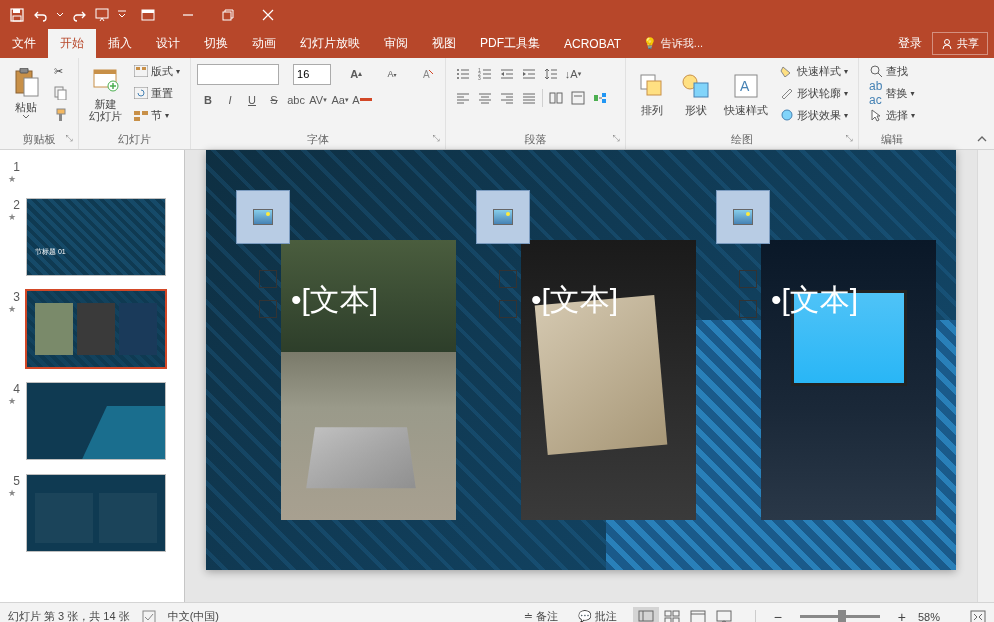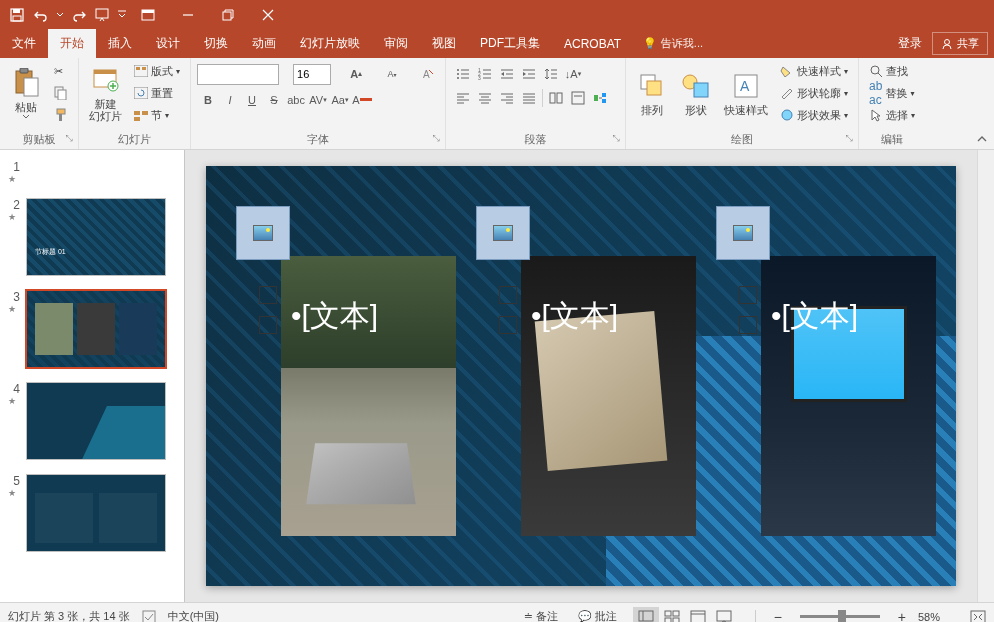--- a/index.html
+++ b/index.html
@@ -44,21 +44,21 @@
 .workspace { display: flex; height: 452px; background: #e6e6e6; }
 .thumb-panel { width: 185px; background: #fff; border-right: 1px solid #c6c6c6; overflow-y: auto; padding: 6px 0; }
 .thumb-item { display: flex; padding: 4px 8px 10px 8px; gap: 6px; }
 .thumb-num { font-size: 12px; color: #595959; width: 12px; text-align: right; }
 .thumb-star { font-size: 9px; color: #888; }
 .thumb-img { width: 140px; height: 78px; border: 1px solid #bfbfbf; background: #0f3a52; position: relative; overflow: hidden; }
 .thumb-item.active .thumb-img { outline: 2px solid #d24726; outline-offset: -1px; }
 .thumb-stripes { position: absolute; inset: 0; background: repeating-linear-gradient(45deg, #0f3a52 0 4px, #1a5578 4px 8px); }
 .thumb-content { position: absolute; inset: 0; }
 
-.slide-area { flex: 1; display: flex; align-items: center; justify-content: center; position: relative; background: #e6e6e6; }
+.slide-area { flex: 1; display: flex; justify-content: center; position: relative; background: #e6e6e6; }
 .scroll-v { width: 17px; background: #f0f0f0; border-left: 1px solid #dadada; }
 .slide { width: 750px; height: 420px; background: #0f3a52; box-shadow: 0 2px 8px rgba(0,0,0,0.3); position: relative; overflow: hidden; }
 .slide-stripes { position: absolute; inset: 0; background: 
   repeating-linear-gradient(45deg, transparent 0 12px, rgba(52,152,219,0.15) 12px 16px),
   linear-gradient(135deg, #0e2f42 0%, #134a6e 100%); }
 .slide-diag { position: absolute; right: -50px; bottom: -50px; width: 400px; height: 300px; background: repeating-linear-gradient(45deg, #2980b9 0 6px, #1a5a8a 6px 14px); transform: rotate(0deg); }
 
 .content-col { position: absolute; width: 210px; height: 320px; top: 50px; }
 .col1 { left: 40px; }
 .col2 { left: 280px; }

